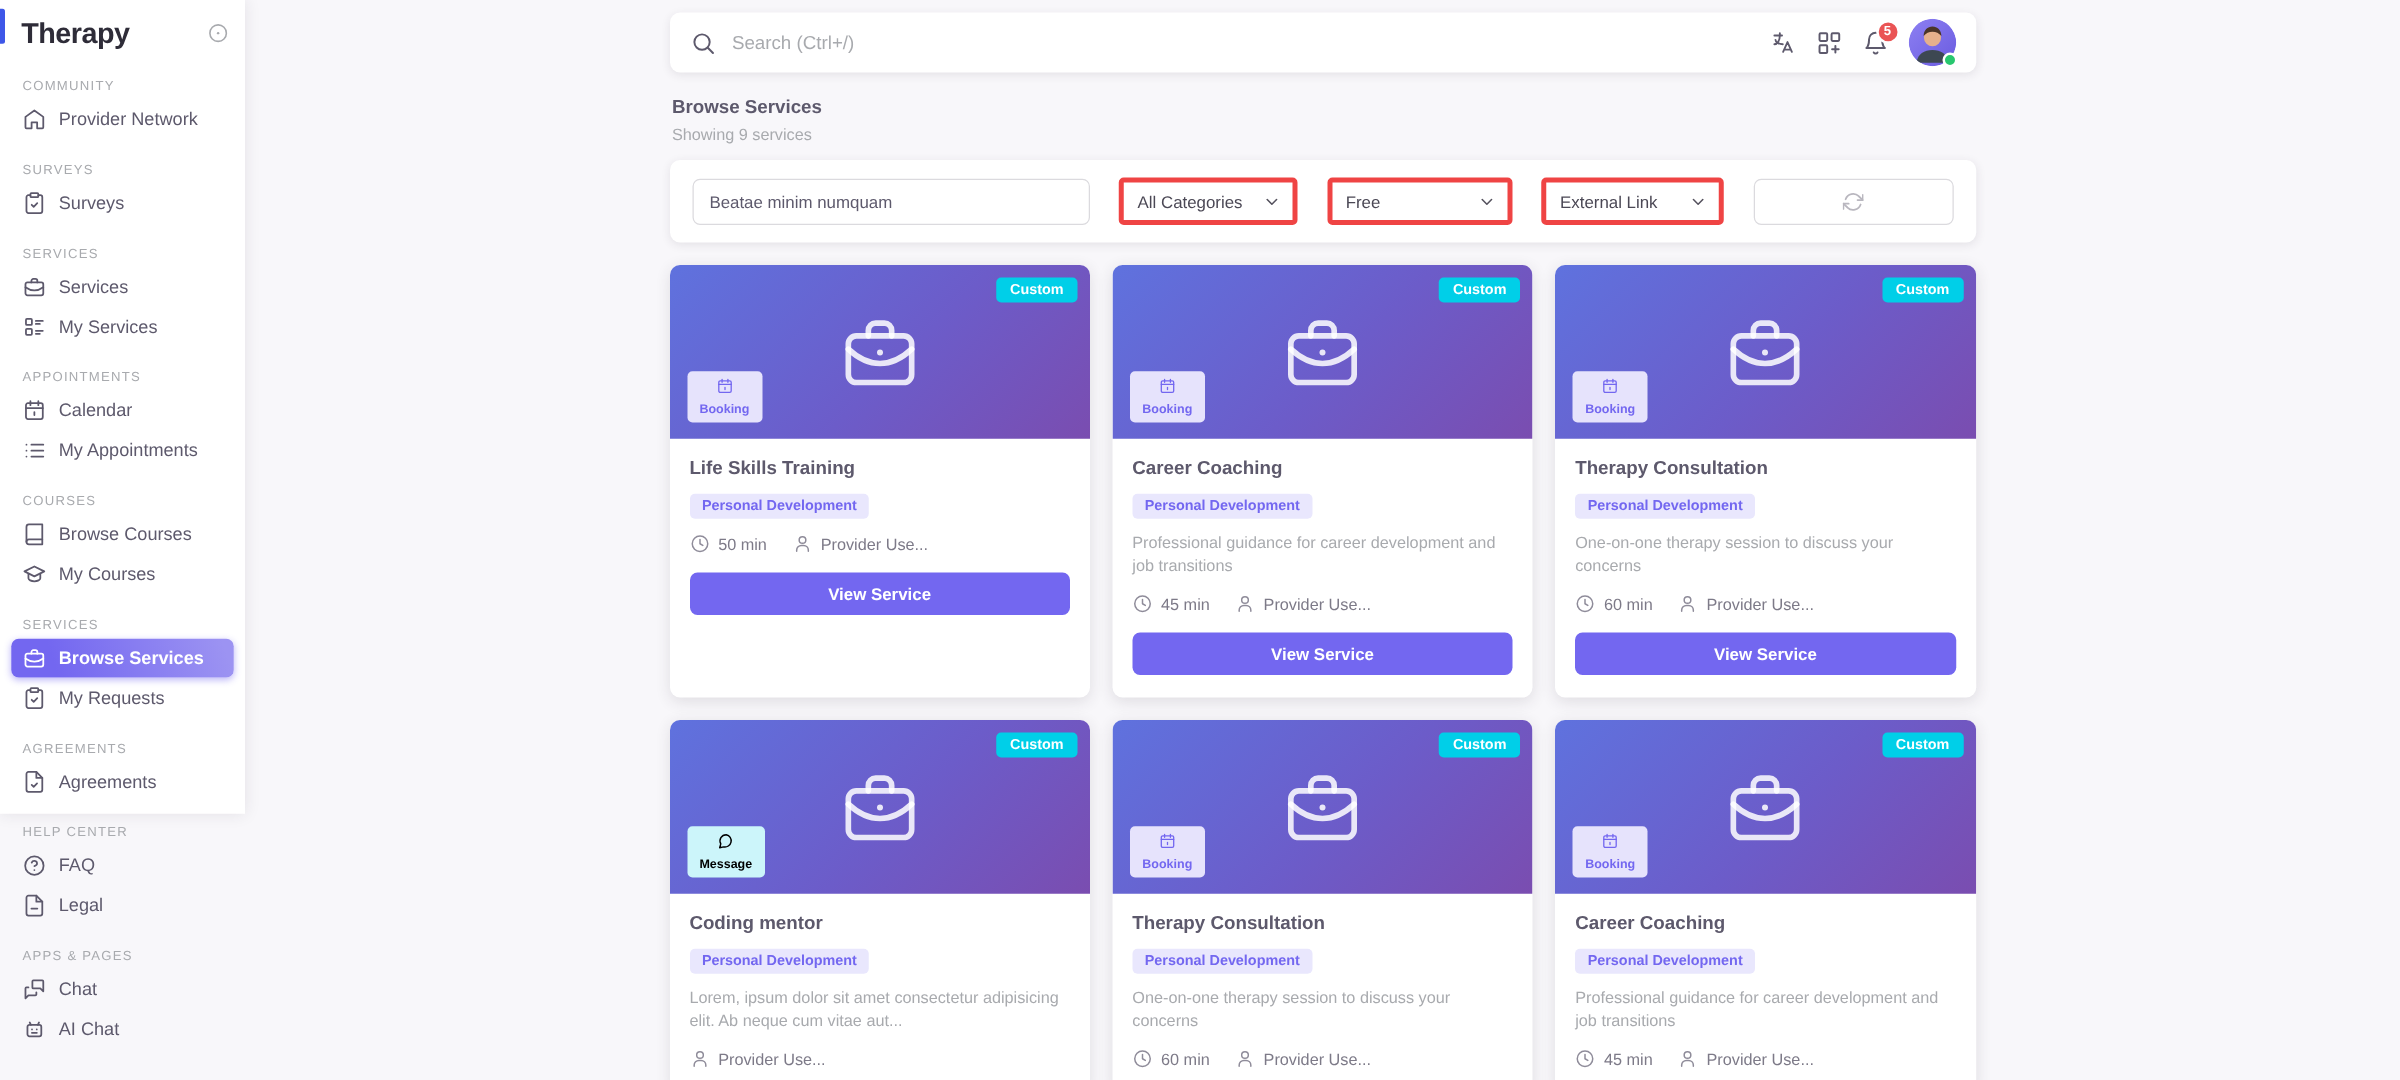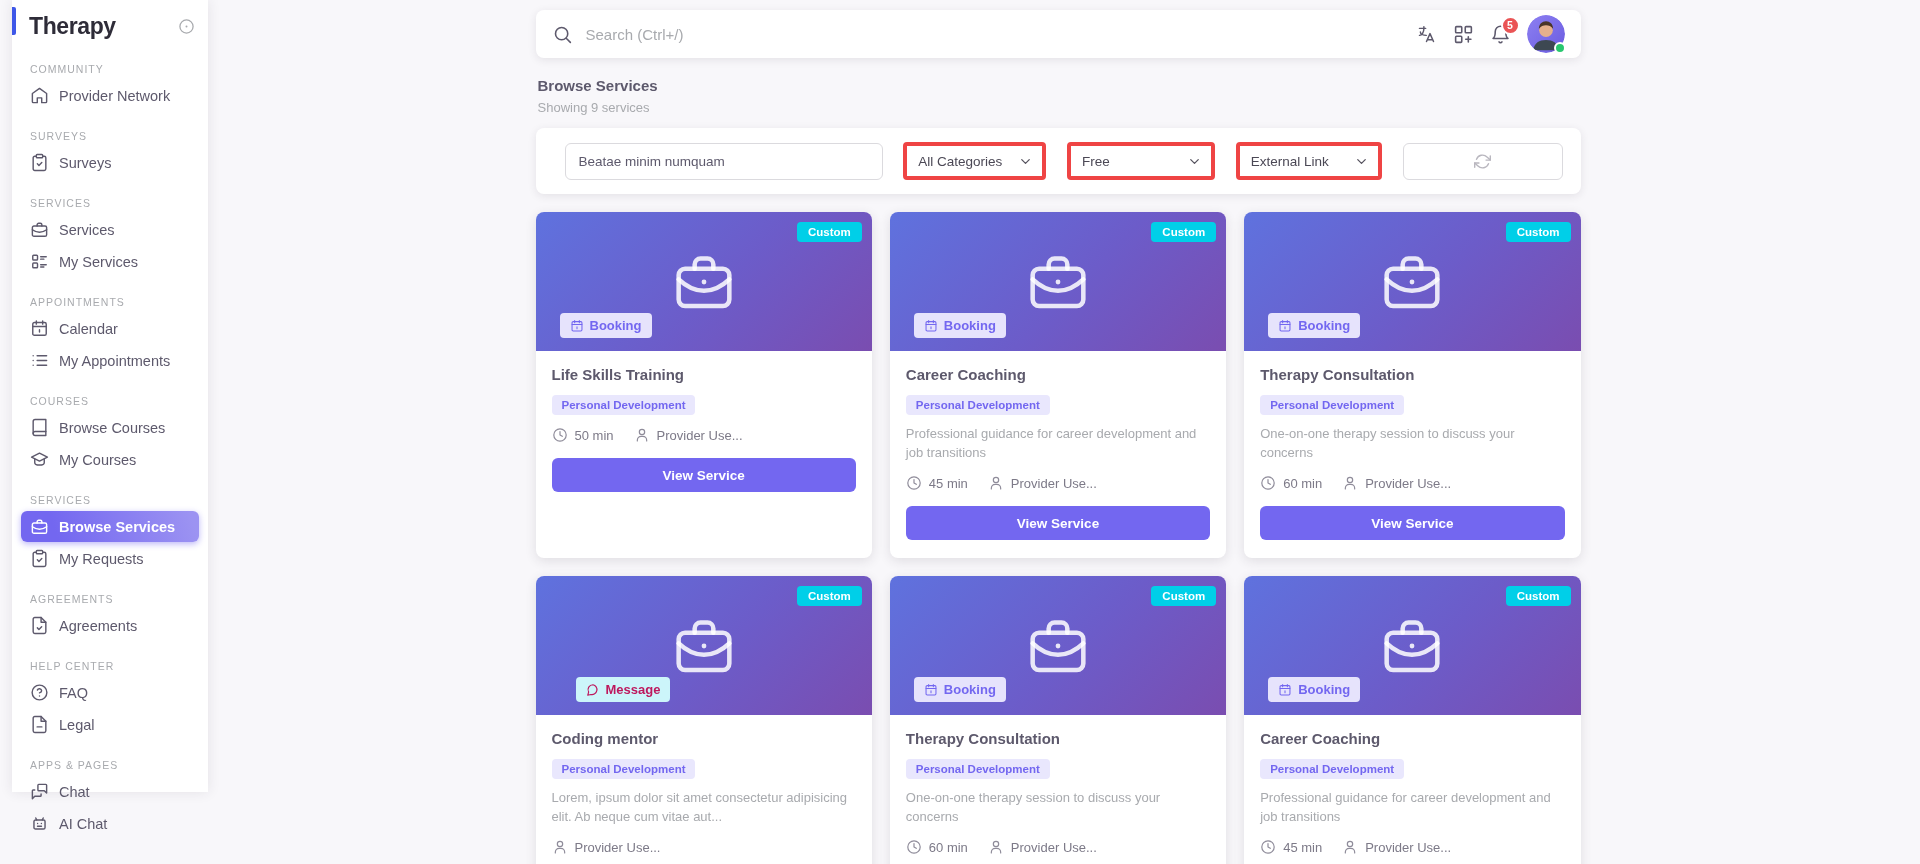--- a/index.html
+++ b/index.html
@@ -3,21 +3,21 @@
 <meta charset="utf-8">
 <style>
   * { box-sizing: border-box; }
   html,body { margin:0; padding:0; }
   body {
     width:1920px; height:864px; overflow:hidden;
     background:#f8f7fa; color:#6f6b7d;
     font-family:"Liberation Sans", sans-serif;
   }
   
-  .sidebar { position:fixed; left:12px; top:0; width:196px; height:792px; background:#fff;
+  .sidebar { position:fixed; left:0; top:0; width:196px; height:651px; background:#fff;
              box-shadow:0 0 12px rgba(47,43,61,.10); z-index:10; }
   .accent-bar { position:absolute; left:0; top:7px; width:4px; height:28px; background:#3e57e8; border-radius:0 2px 2px 0; }
   .logo-row { display:flex; align-items:center; justify-content:space-between; padding:13px 13px 4px 17px; }
   .logo-text { font-size:23px; font-weight:800; color:#2e2c38; letter-spacing:-.4px; }
   .logo-toggle { width:17px; height:17px; color:#a8aaae; cursor:pointer; }
   .nav { padding:0 9px; }
   .nav-label { font-size:10.5px; letter-spacing:1px; color:#a8aaae; margin:19px 9px 5px; }
   .nav-item { display:flex; align-items:center; gap:10px; padding:6px 9px; border-radius:6px;
               font-size:14.5px; color:#5d596c; margin:1px 0; cursor:pointer; white-space:nowrap; }
   .nav-item .nav-ic { width:19px; height:19px; flex:0 0 19px; color:#5d596c; }
@@ -45,45 +45,45 @@
   .avatar-wrap svg { width:100%; height:100%; display:block; border-radius:50%; }
   .status-dot { position:absolute; bottom:-1px; right:-1px; width:12px; height:12px;
                 background:#28c76f; border:2px solid #fff; border-radius:50%; }
   .page-head { margin:19px 2px 13px; }
   .page-title { font-size:15px; font-weight:700; color:#5d596c; }
   .page-sub { font-size:13px; color:#a8aaae; margin-top:6px; }
   
   .filter-card { background:#fff; border-radius:8px; box-shadow:0 2px 8px rgba(47,43,61,.10);
                  padding:14px 18px; display:flex; align-items:center; justify-content:space-between; margin-bottom:18px; }
   .text-input { width:318px; height:37px; border:1px solid #dbdade; border-radius:6px; padding:0 13px;
-                font-size:13.5px; color:#5d596c; outline:none; font-family:inherit;margin-left:11px; }
+                font-size:13.5px; color:#5d596c; outline:none; font-family:inherit; }
   .select { height:38px; border:4px solid #ef4444; border-radius:4px; background:#fff; display:flex;
             align-items:center; justify-content:space-between; padding:0 9px 0 11px; font-size:13.5px;
             color:#4b4855; cursor:pointer; font-family:inherit; }
   .select .chev { width:15px; height:15px; color:#55525e; }
   .select .chev svg { width:100%; height:100%; display:block; }
   .sel-category { width:143px; } .sel-price { width:148px; } .sel-type { width:146px; }
   .reset-btn { width:160px; height:37px; border:1px solid #dbdade; border-radius:6px; background:#fff;
                display:flex; align-items:center; justify-content:center; color:#b9b7bf; cursor:pointer; }
   .reset-btn svg { width:17px; height:17px; }
   
   .grid { display:grid; grid-template-columns:repeat(3,1fr); gap:18px; }
   .card { background:#fff; border-radius:8px; box-shadow:0 3px 12px rgba(47,43,61,.12); overflow:hidden; }
   .card-header { height:139px; position:relative; display:flex; align-items:center; justify-content:center;
                  background:linear-gradient(135deg,#5f72de 0%,#6c5cc9 55%,#7a4db0 100%); }
   .hero-ic { width:64px; height:64px; color:rgba(255,255,255,.85); }
   .hero-ic svg { width:100%; height:100%; display:block; }
   .badge-custom { position:absolute; top:10px; right:10px; background:#00cfe8; color:#fff;
                   font-size:11.5px; font-weight:700; padding:4px 11px; border-radius:4px; }
-  .tag { position:absolute; bottom:13px; left:24px; display:flex; align-items:center; gap:6px;
-         font-size:13px; font-weight:600; padding:5px 10px; border-radius:4px; }
+  .tag { position:absolute; bottom:13px; left:14px; display:flex; align-items:center; gap:6px;
+         font-size:10px; font-weight:600; padding:5px 10px; border-radius:4px;flex-direction:column; }
   .tag .tag-ic { width:14px; height:14px; }
   .tag .tag-ic svg { width:100%; height:100%; display:block; }
   .tag-booking { background:#e6e3fc; color:#7367f0; }
-  .tag-message { background:#ccf5fa; color:#be185d;margin-left:16px; }
+  .tag-message { background:#ccf5fa; color:#000000; }
   .card-body { padding:15px 16px 18px; }
   .card-title { font-size:15px; font-weight:600; color:#5d596c; }
   .pill { display:inline-block; background:#e9e7fd; color:#7367f0; font-size:11.5px; font-weight:600;
           padding:4px 10px; border-radius:4px; margin-top:12px; }
   .desc { font-size:13px; color:#a8aaae; line-height:1.45; margin-top:10px; min-height:38px; }
   .meta { display:flex; align-items:center; gap:20px; margin-top:10px; font-size:13px; color:#7d7a88; min-height:20px; }
   .meta-item { display:flex; align-items:flex-end; gap:7px; }
   .meta-item .m-ic { width:16px; height:16px; color:#8f8c9a; }
   .meta-item .m-ic svg { width:100%; height:100%; display:block; }
   .cta { display:block; width:100%; height:34px; background:#7367f0; color:#fff; border:none; border-radius:6px;

